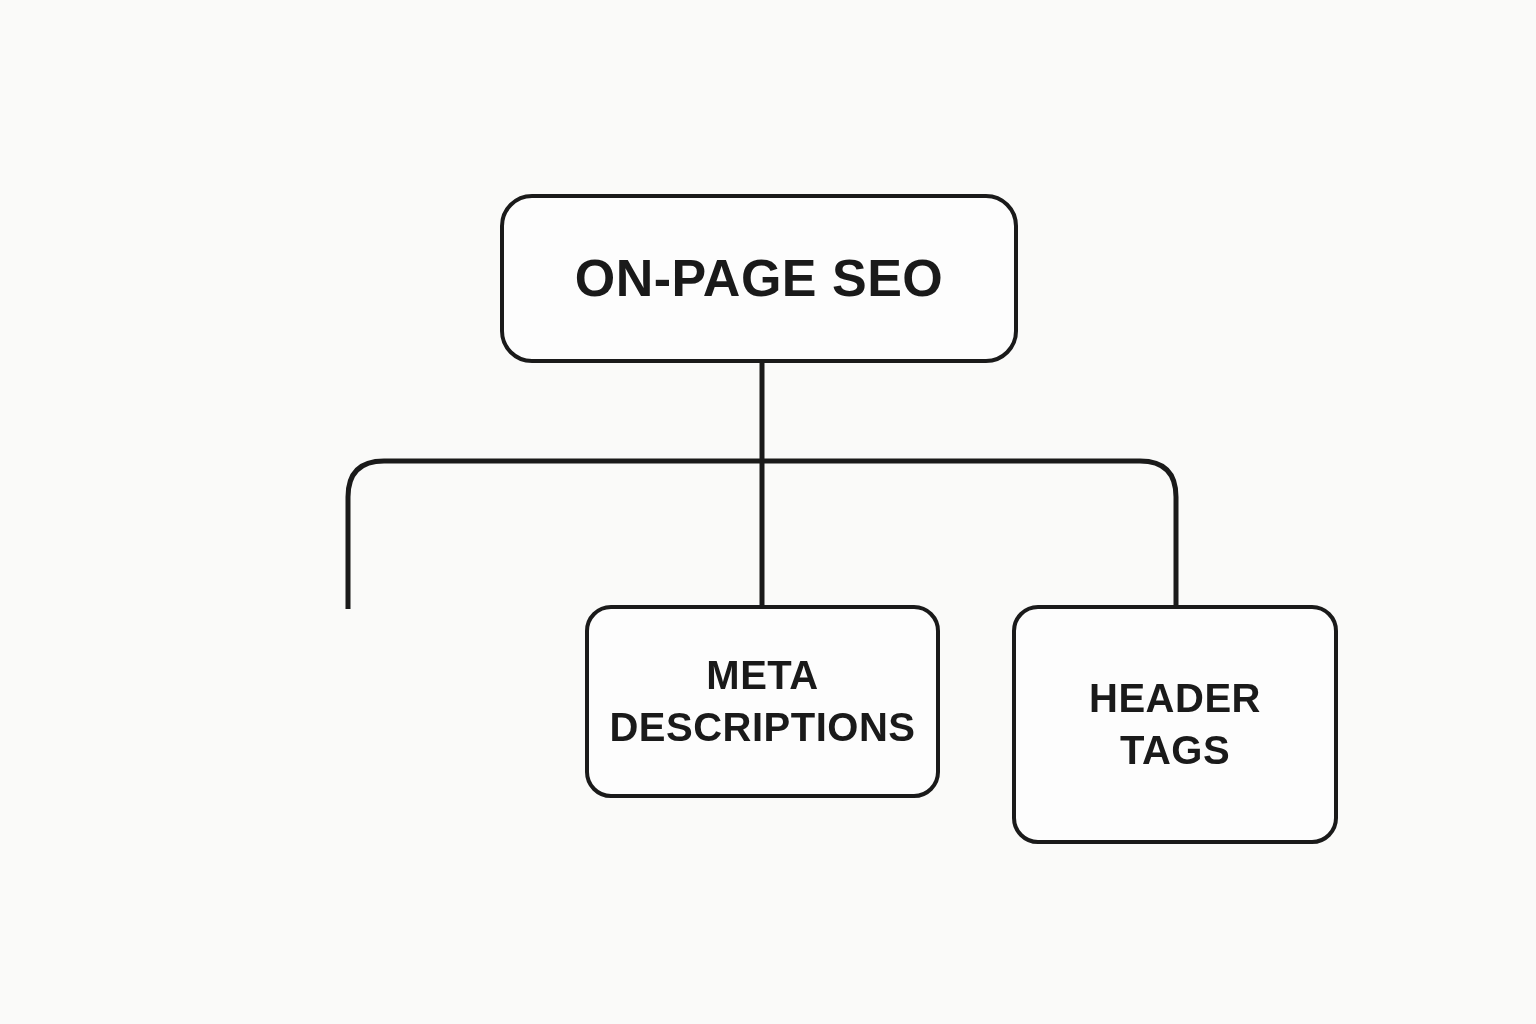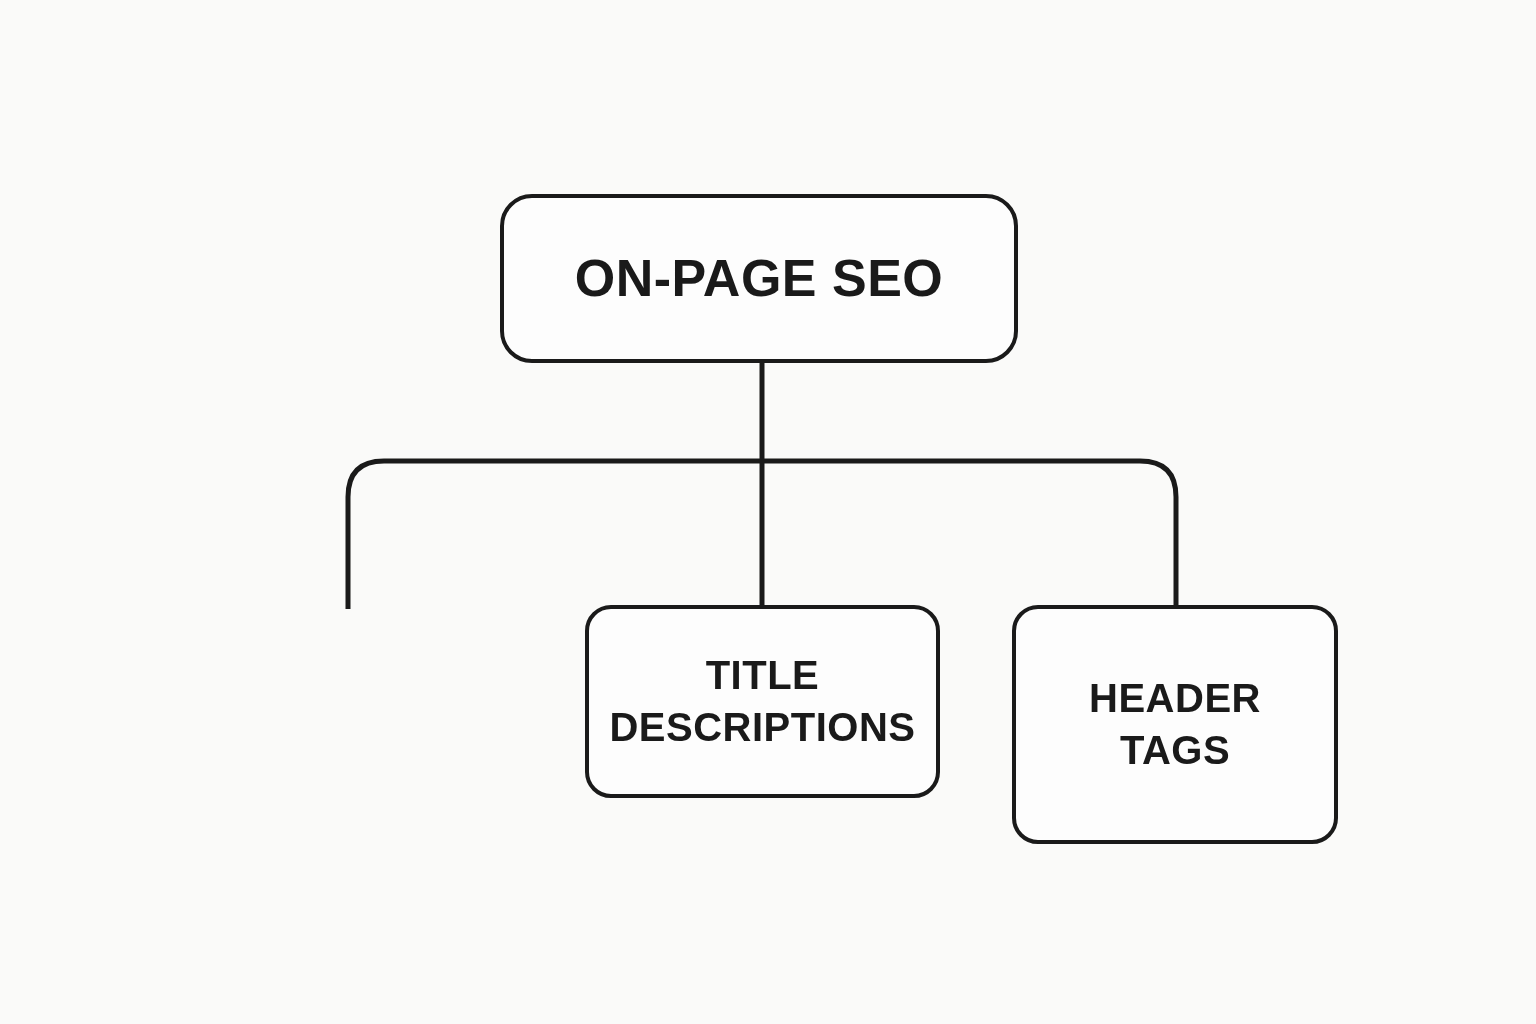--- a/index.html
+++ b/index.html
@@ -67,21 +67,21 @@
 
     <path d="M 348 609 L 348 497 Q 348 461 384 461 L 1140 461 Q 1176 461 1176 497 L 1176 609" stroke-linecap="butt"></path>
   </svg>
 
   <div class="node node-root">
     <span class="label">ON-PAGE SEO</span>
   </div>
 
 
   <div class="node node-child node-meta-desc">
-    <span class="label">TITLE
+    <span class="label">META
 DESCRIPTIONS</span>
   </div>
 
   <div class="node node-child node-header-tags">
     <span class="label">HEADER
 TAGS</span>
   </div>
 
 </div>
 

